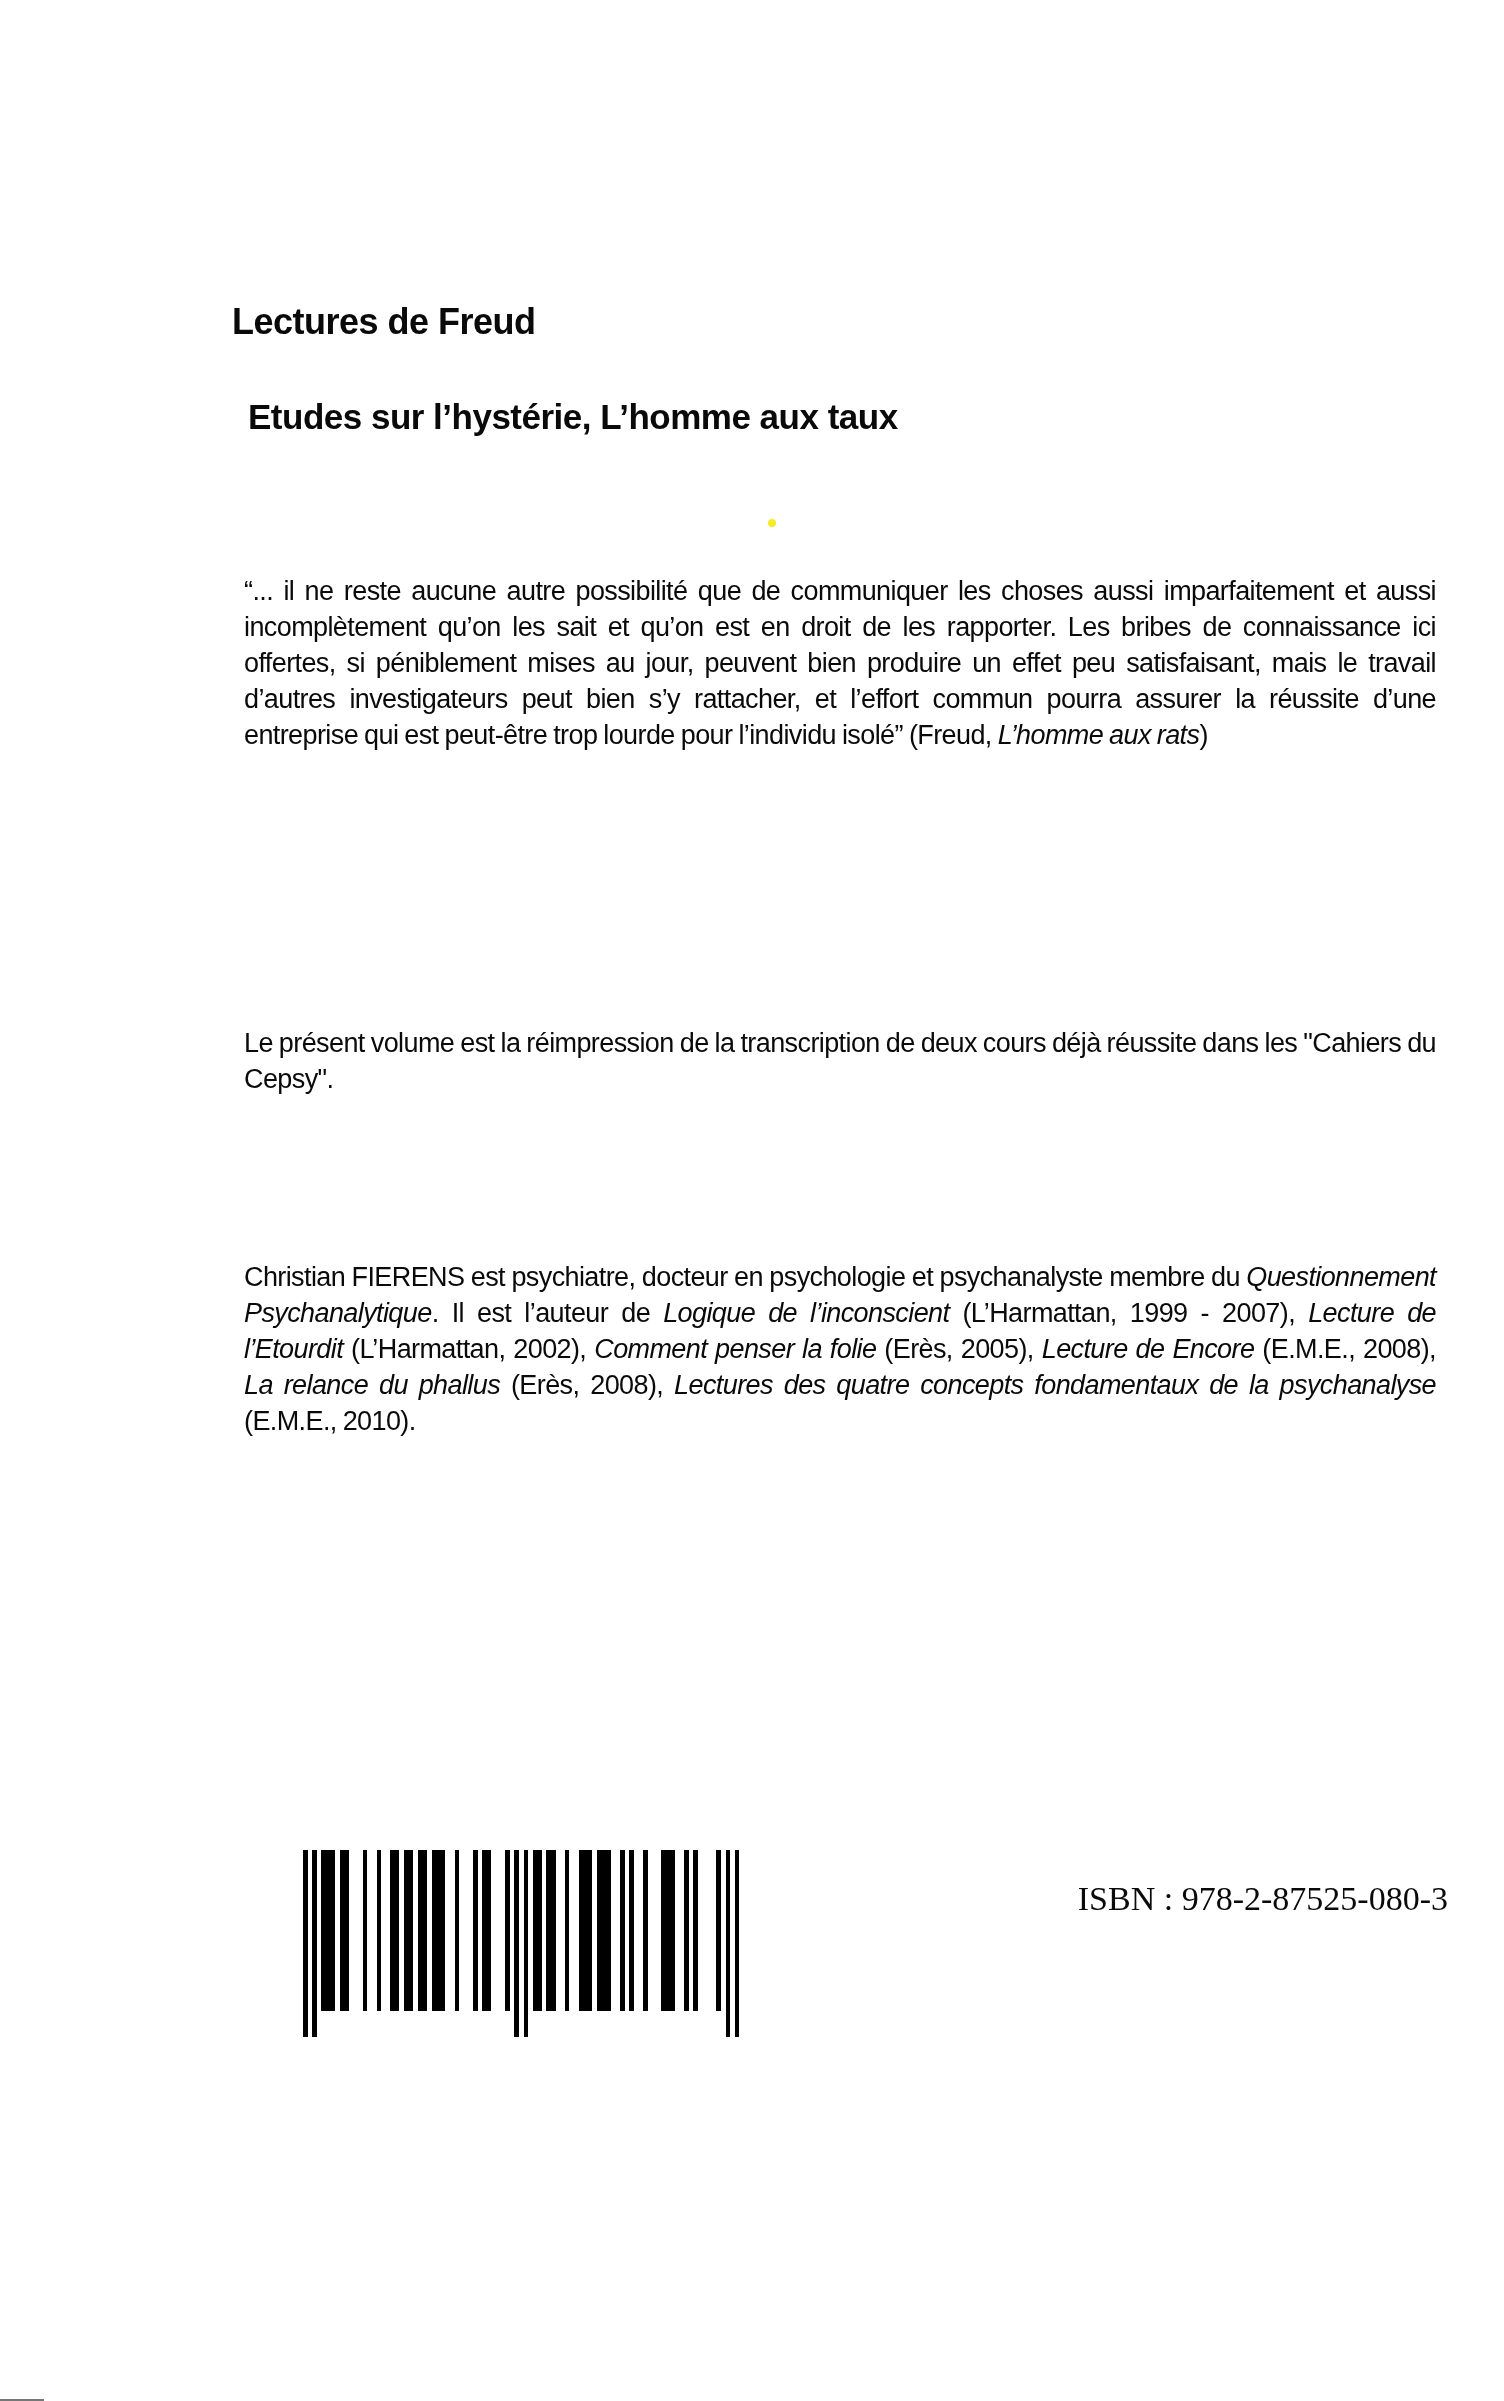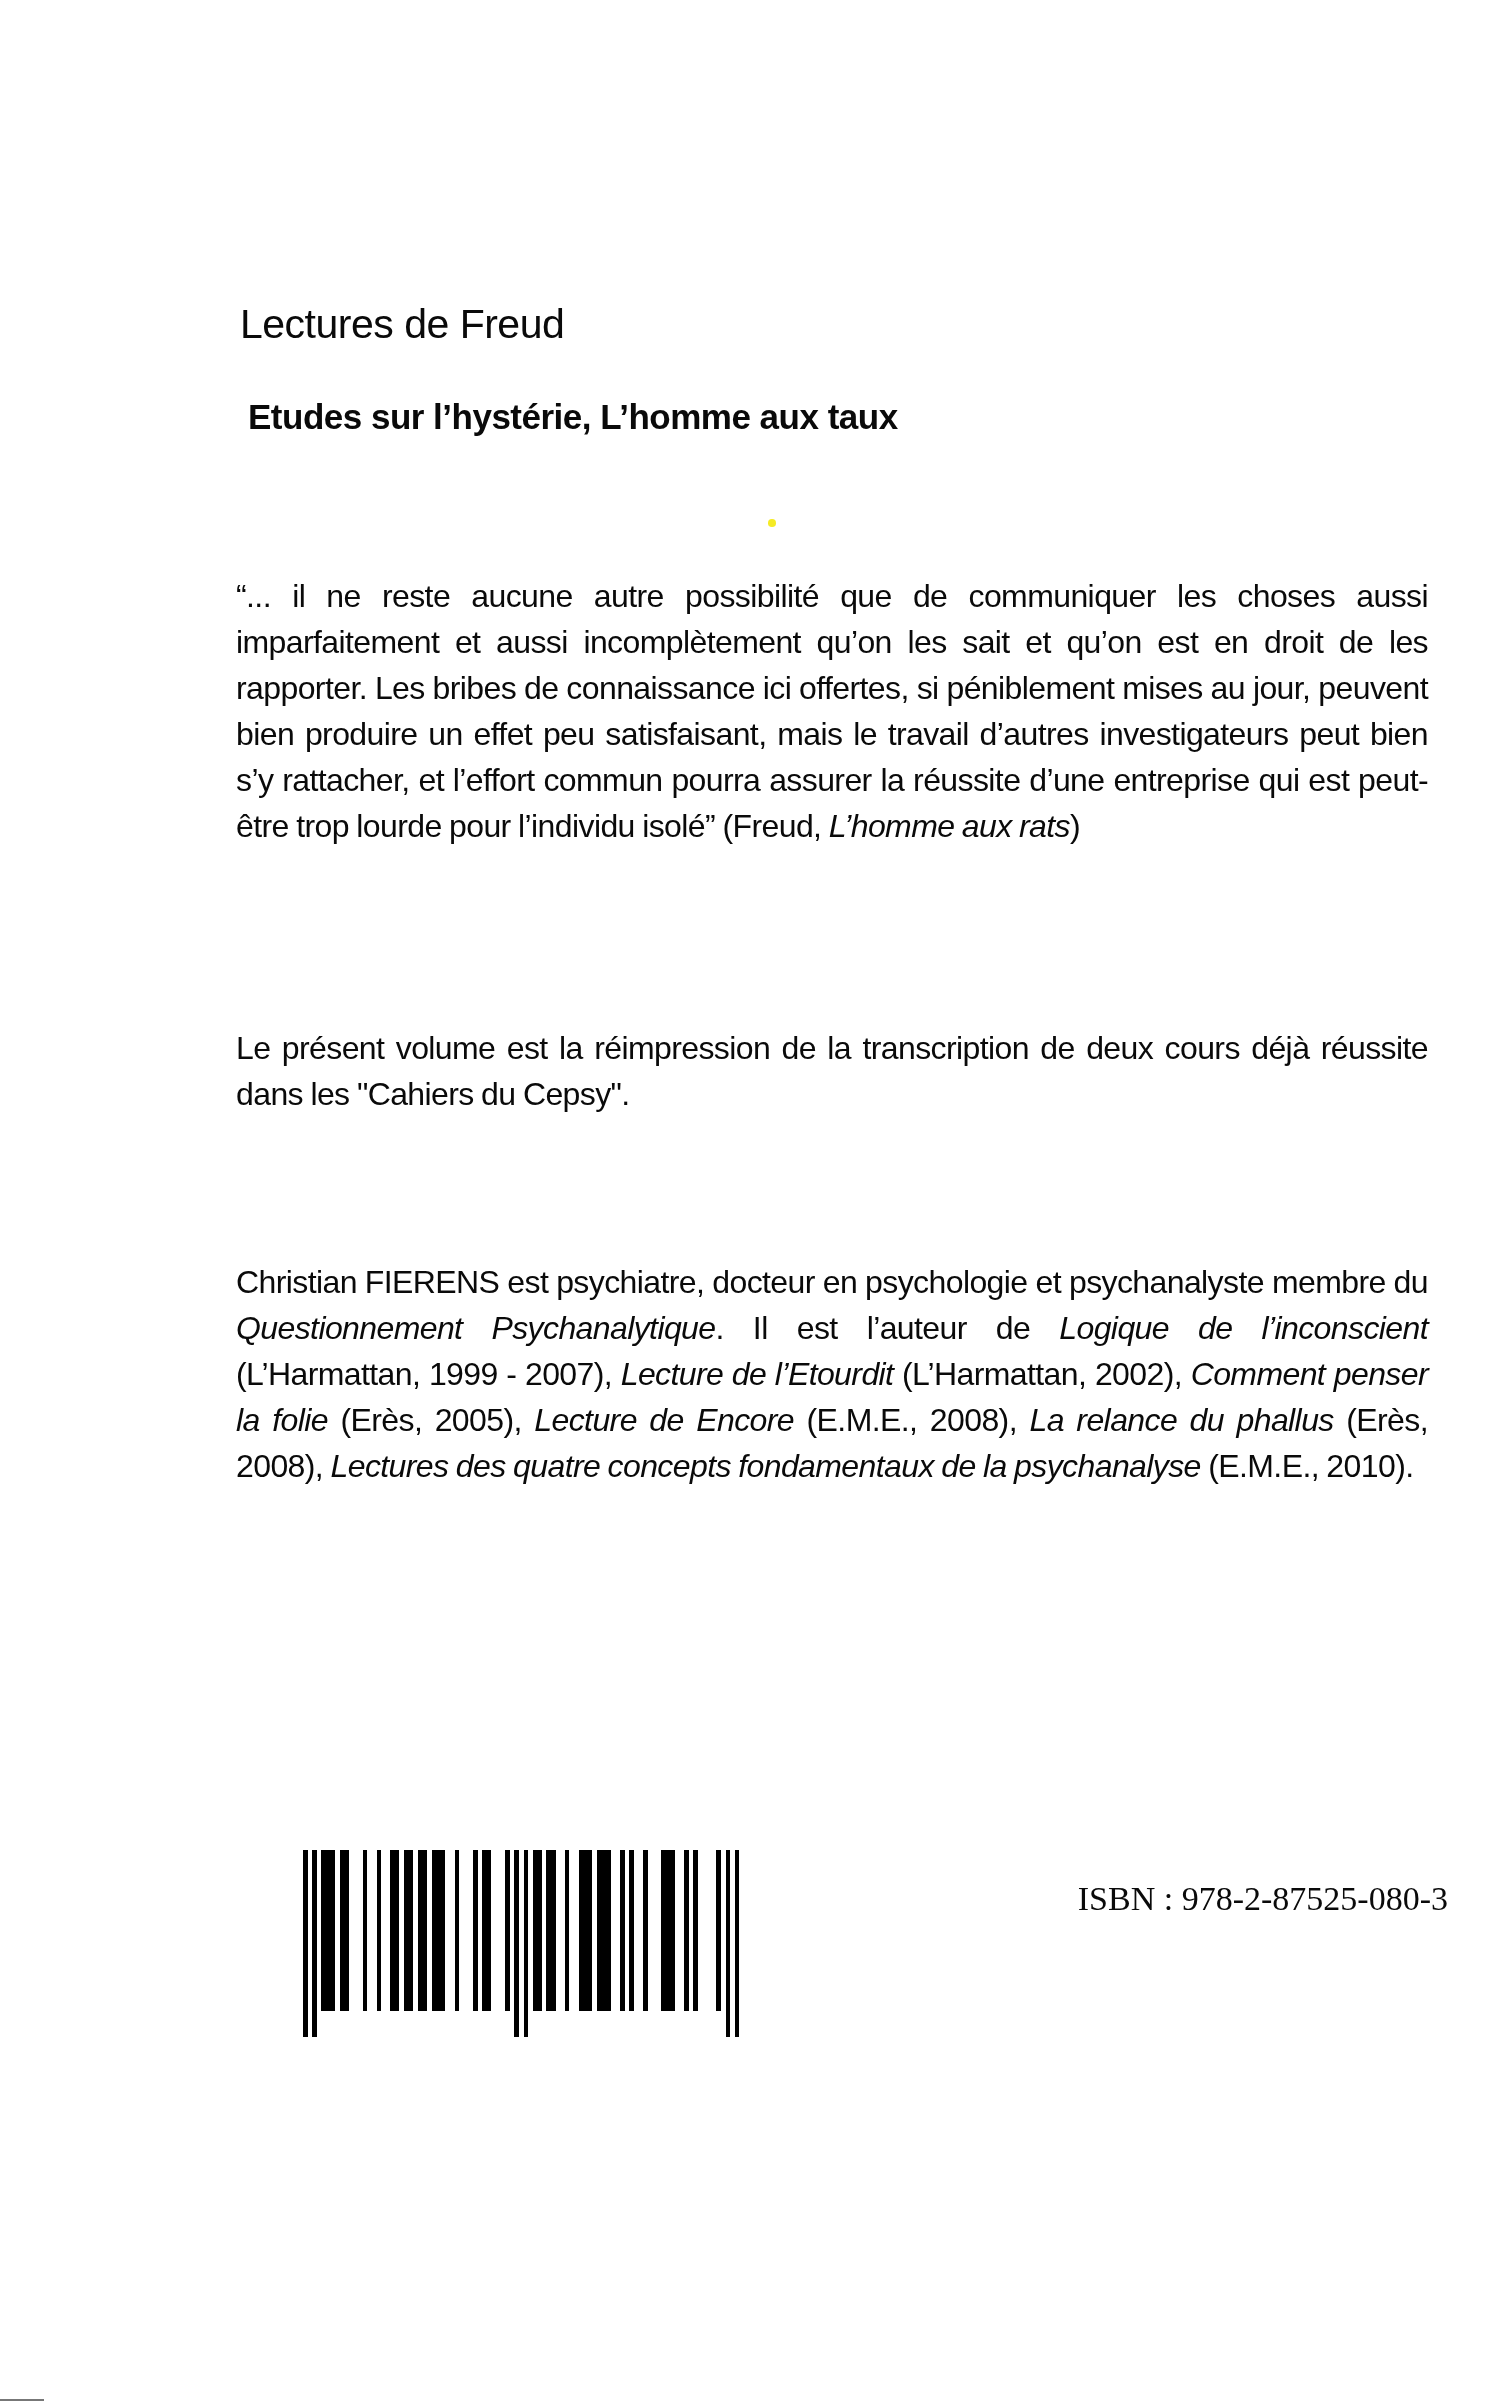--- a/index.html
+++ b/index.html
@@ -1,22 +1,22 @@
 <!DOCTYPE html>
 <html style="font-size:15px"><head>
 <meta charset="utf-8">
 <style>
   html, body { margin:0; padding:0; background:#ffffff; }
   body { width:1505px; height:2402px; position:relative; overflow:hidden; color:#0a0a0a; }
   .sans { font-family: "Liberation Sans", "DejaVu Sans", sans-serif; }
   .serif { font-family: "Liberation Serif", "DejaVu Serif", serif; }
-  .title { position:absolute; left:240px; top:301px; font-size:41px; font-weight:normal; letter-spacing:-0.5px; }
+  .title { position:absolute; left:232px; top:301px; font-size:36px; font-weight:bold; letter-spacing:-0.5px; }
   .subtitle { position:absolute; left:248px; top:397px; font-size:35px; font-weight:bold; letter-spacing:-0.5px; }
   .dot { position:absolute; left:768px; top:519px; width:7.6px; height:7.6px; border-radius:50%; background:#f3e800; opacity:.85; }
-  .para { position:absolute; left:236px; width:1192px; font-size:32px; line-height:46px; text-align:justify; letter-spacing:-0.6px; word-spacing:-0.9px; }
+  .para { position:absolute; left:244px; width:1192px; font-size:27px; line-height:36px; text-align:justify; letter-spacing:-0.6px; word-spacing:-0.9px; }
   .para i { font-style:italic; }
   .quote { top:573px; }
   .reprint { top:1025px; }
   .bio { top:1259px; }
   .barcode { position:absolute; left:284px; top:1850px; width:454px; height:199px; }
   .bars { position:absolute; left:19px; top:0; width:435px; height:180px; display:flex; align-items:flex-start; }
   .bar { background:#000; height:161px; }
   .bar.long { height:187px; }
   .bc-digits { position:absolute; left:-19px; top:159px; font-size:44px; font-weight:normal; letter-spacing:3.8px; font-family:"DejaVu Sans Mono","Liberation Mono",monospace; }
   .legal { position:absolute; left:946px; top:1879px; width:502px; font-size:34px; line-height:39px; }

